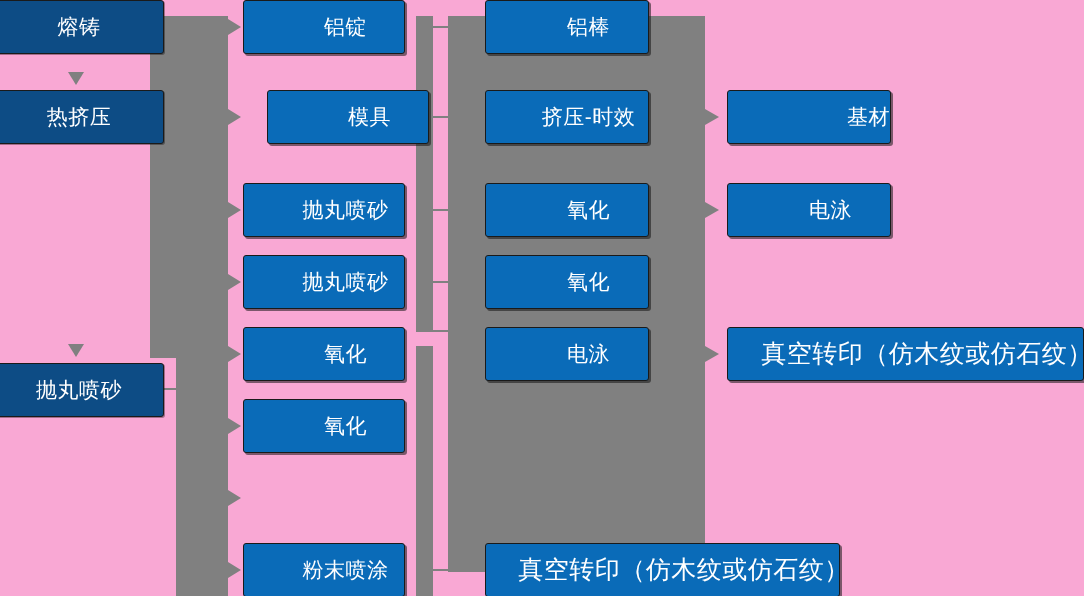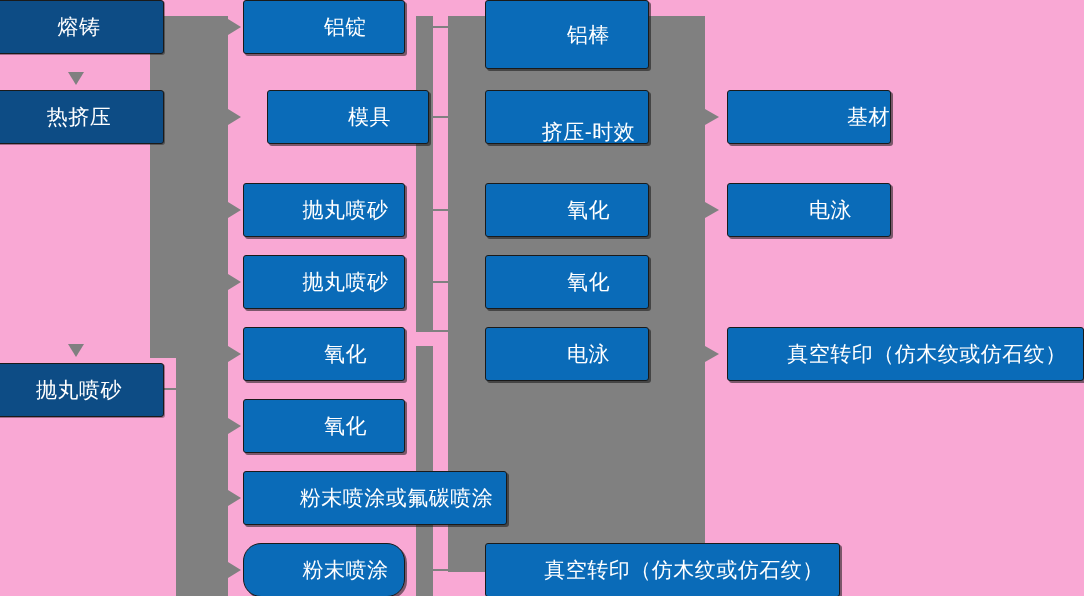--- a/index.html
+++ b/index.html
@@ -46,21 +46,21 @@
   .box.dark {
     background: #0d4c85;
     box-shadow: 1px 1px 0 rgba(0,0,0,0.35);
   }
   .box.mid {
     background: #0a6bb8;
     box-shadow: 2px 2px 0 rgba(20,20,20,0.55);
     padding-left: 43px;
   }
   .box.wide-text {
-    font-size: 21px;
+    font-size: 25px;
   }
 </style>
 </head>
 <body>
 
 <div id="canvas">
 
   <svg class="gray-layer" width="1084" height="596" viewBox="0 0 1084 596" xmlns="http://www.w3.org/2000/svg">
 
     <g>
@@ -143,31 +143,28 @@
   </div>
   <div class="box mid" style="left:243px; top:255px; width:162px; height:54px;">
     <span>抛丸喷砂</span>
   </div>
   <div class="box mid" style="left:243px; top:327px; width:162px; height:54px;">
     <span>氧化</span>
   </div>
   <div class="box mid" style="left:243px; top:399px; width:162px; height:54px;">
     <span>氧化</span>
   </div>
-  <div class="box mid wide-text" style="left:243px; top:471px; width:264px; height:54px;">
-    <span>粉末喷涂或氟碳喷涂</span>
-  </div>
-  <div class="box mid" style="left:243px; top:543px; width:162px; height:54px;border-radius:18px;">
+  <div class="box mid" style="left:243px; top:543px; width:162px; height:54px;">
     <span>粉末喷涂</span>
   </div>
 
-  <div class="box mid" style="left:485px; top:0px; width:164px; height:69px;">
+  <div class="box mid" style="left:485px; top:0px; width:164px; height:54px;">
     <span>铝棒</span>
   </div>
-  <div class="box mid" style="left:485px; top:90px; width:164px; height:54px;align-items:flex-end;">
+  <div class="box mid" style="left:485px; top:90px; width:164px; height:54px;">
     <span>挤压-时效</span>
   </div>
   <div class="box mid" style="left:485px; top:183px; width:164px; height:54px;">
     <span>氧化</span>
   </div>
   <div class="box mid" style="left:485px; top:255px; width:164px; height:54px;">
     <span>氧化</span>
   </div>
   <div class="box mid" style="left:485px; top:327px; width:164px; height:54px;">
     <span>电泳</span>

